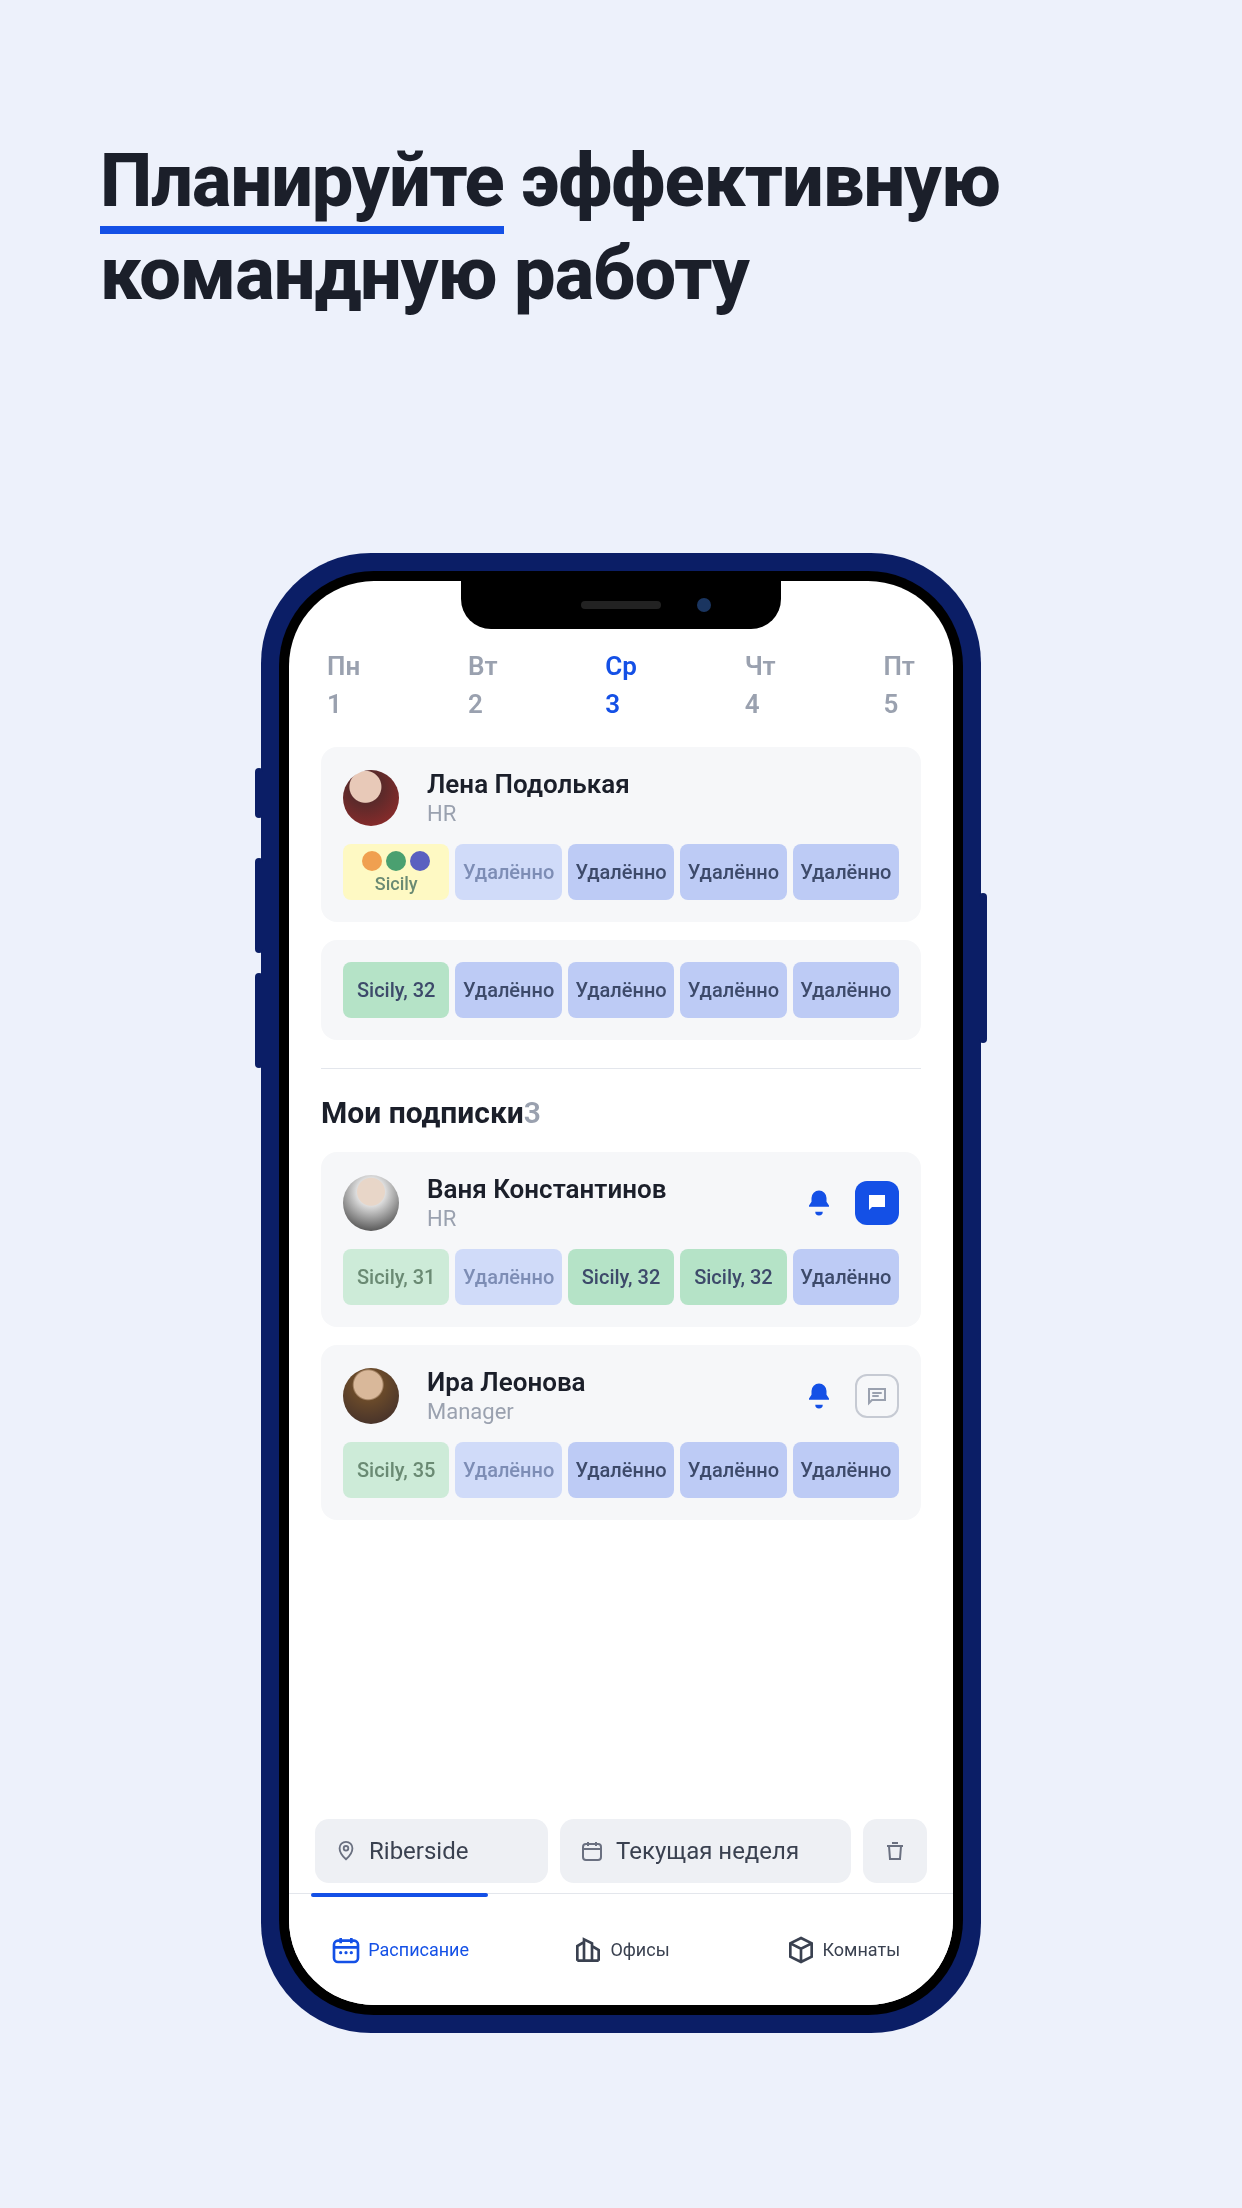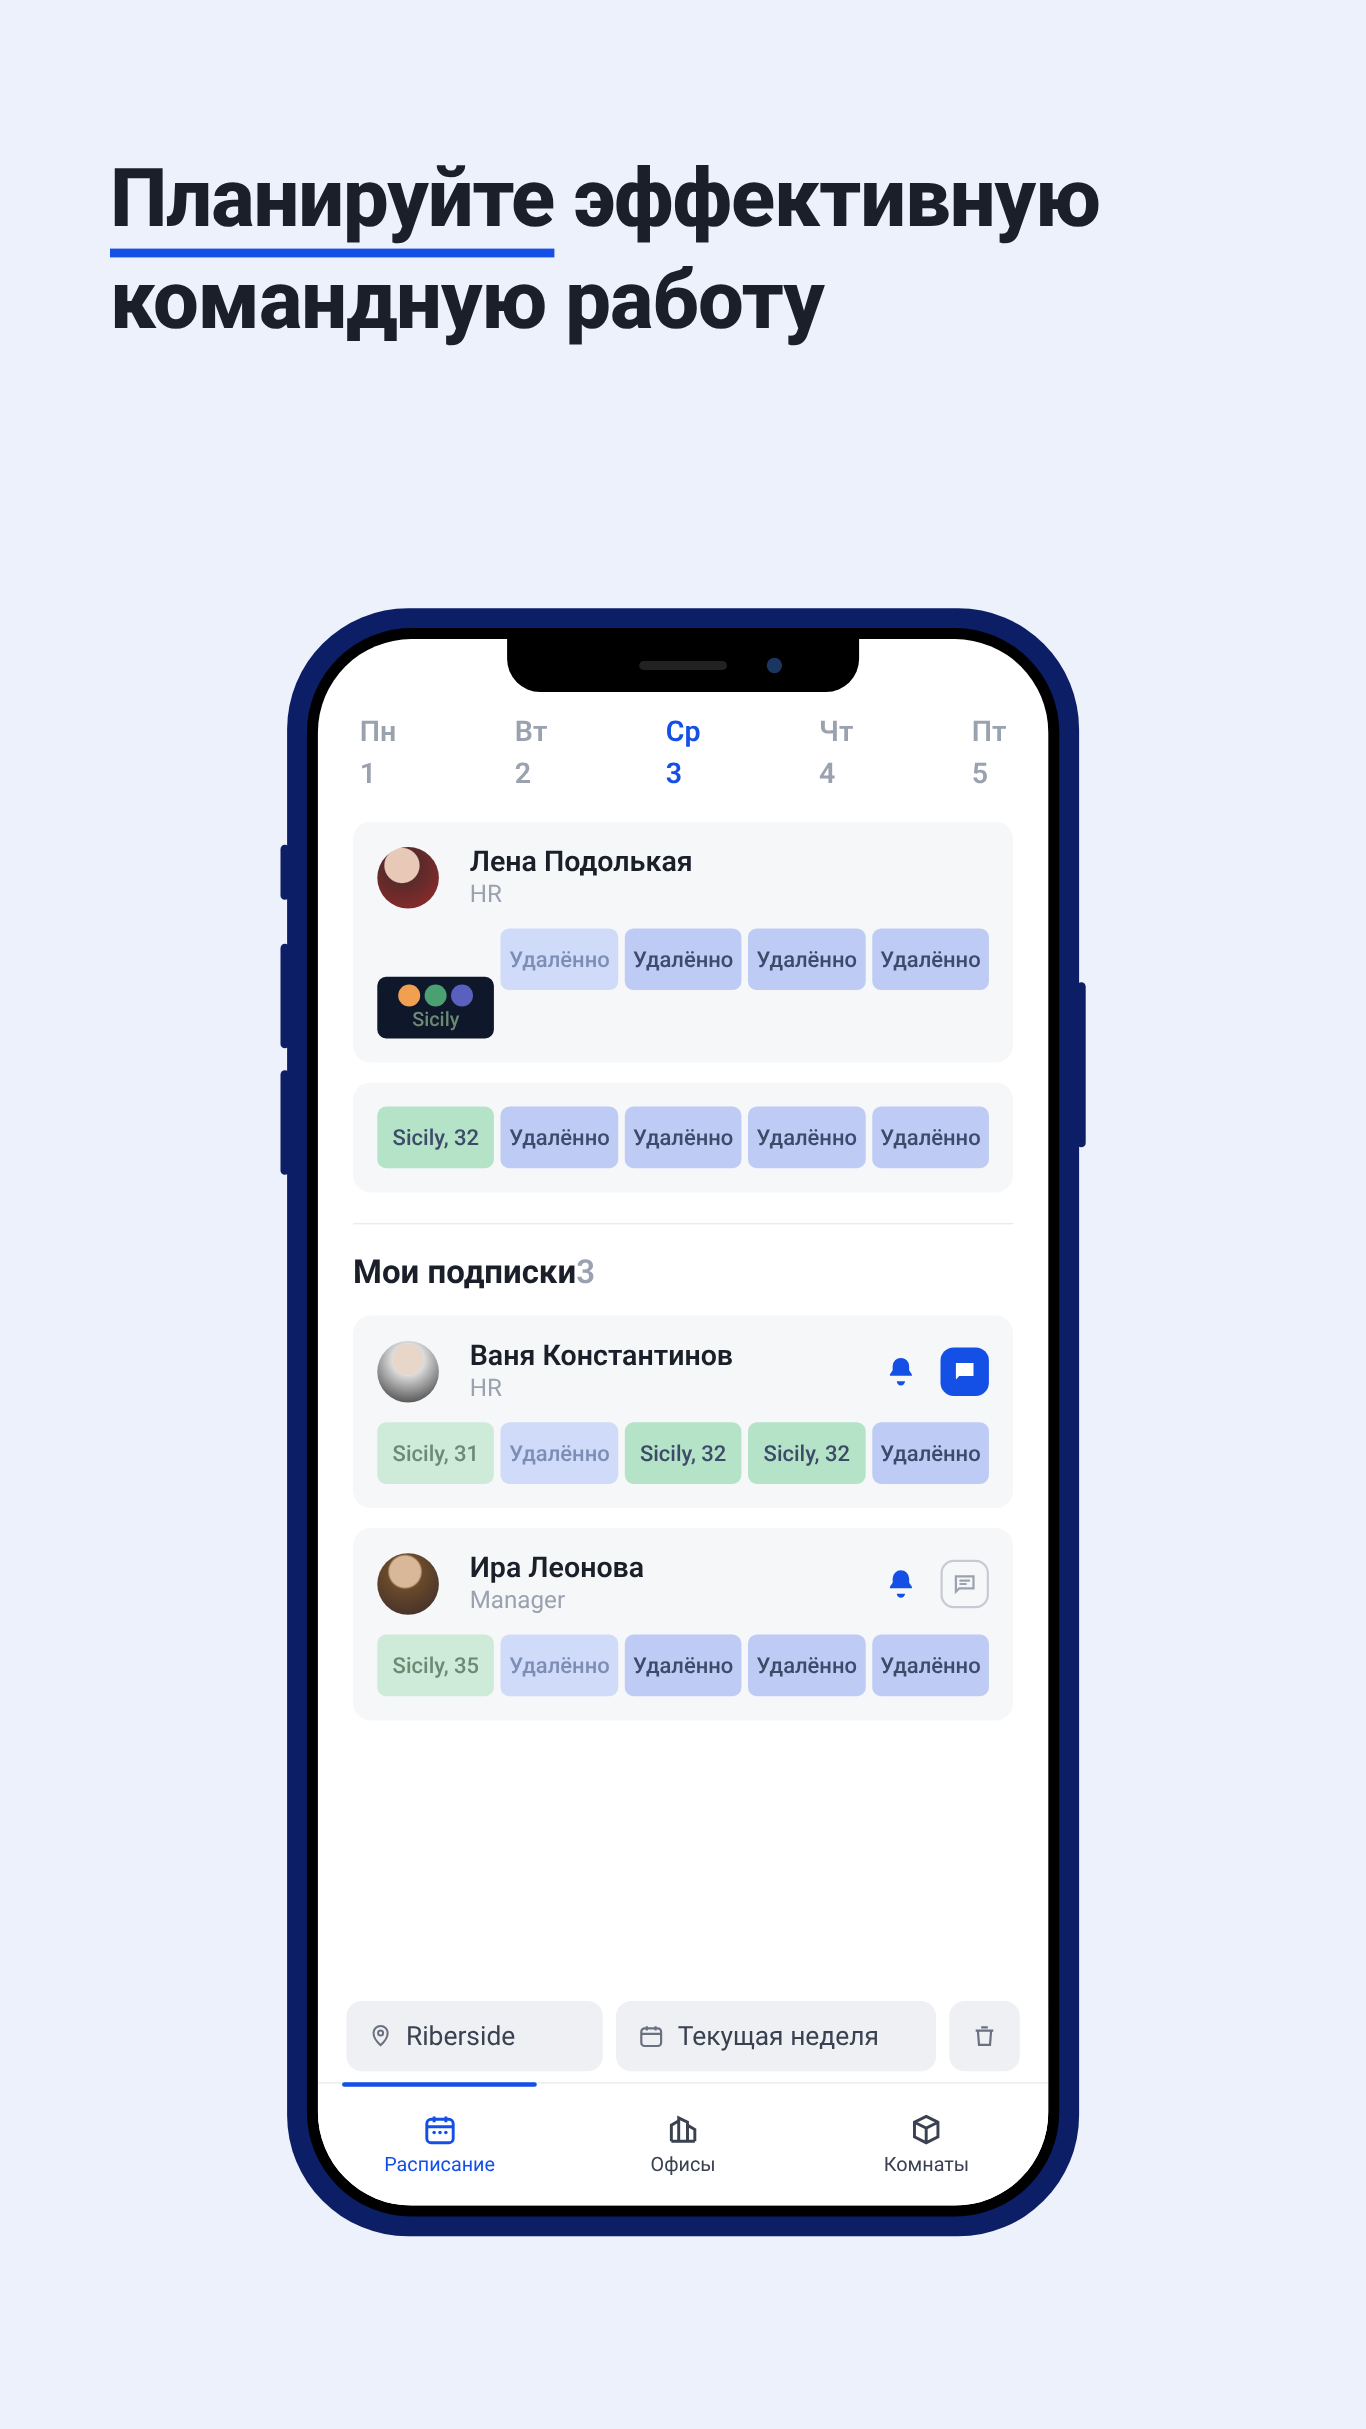--- a/index.html
+++ b/index.html
@@ -111,22 +111,22 @@
     font-size:20px; font-weight:500;
     color:#3d4a6a;
     padding: 0 4px;
     text-align:center;
   }
   .chip.remote { background:#BDCBF5;}
   .chip.remote.dim { background:#D0DBF9; color:#7d8db5;}
   .chip.office { background:#B5E3C7;}
   .chip.office.dim { background:#CDEBD8; color:#6a8a73;}
   .chip.office-icons {
-    background:#0f172a;
-    flex-direction:column; gap:2px; font-size:18px; color:#6a8a73;margin-top:44px;
+    background:#fef9c3;
+    flex-direction:column; gap:2px; font-size:18px; color:#6a8a73;
   }
   .icon-row-mini { display:flex; gap:4px;}
   .mini-ico { width:20px;height:20px;border-radius:50%;}
   .mi1{background:#f0a050;} .mi2{background:#4aa070;} .mi3{background:#5a60c0;}
   .template-card {
     border:none;
   }
   .template-row{ display:flex;align-items:center;gap:18px; margin-bottom:18px;}
   .toggle { width:60px;height:34px;background:#1450E6;border-radius:17px;position:relative;flex-shrink:0;}
   .toggle::after{ content:"";position:absolute;width:28px;height:28px;background:#fff;border-radius:50%;top:3px;right:3px;}
@@ -151,21 +151,21 @@
     font-size:24px;color:#3a4150;
   }
   .filter.loc{flex:1;}
   .filter.week{flex:1.3;}
   .filter.cup{width:64px;justify-content:center;padding:0;}
   .tabbar{
     position:absolute;left:0;right:0;bottom:0;height:112px;
     border-top:1px solid #E3E6EC;
     display:flex;background:#fff;
   }
-  .tab{flex:1;display:flex;flex-direction:column;align-items:center;justify-content:center;gap:6px;font-size:18px;color:#3a4150;position:relative;}
+  .tab{flex:1;display:flex;flex-direction:row;align-items:center;justify-content:center;gap:6px;font-size:18px;color:#3a4150;position:relative;}
   .tab.active{color:#1450E6;}
   .tab.active::before{content:"";position:absolute;top:-1px;left:10%;right:10%;height:4px;background:#1450E6;border-radius:2px;}
   .tab svg{width:32px;height:32px;}
   .scroll-fade{
     position:absolute;left:0;right:0;bottom:112px;height:90px;
     background:linear-gradient(to bottom, rgba(255,255,255,0), #fff 60%);
     pointer-events:none;
   }
 </style>
 </head>

